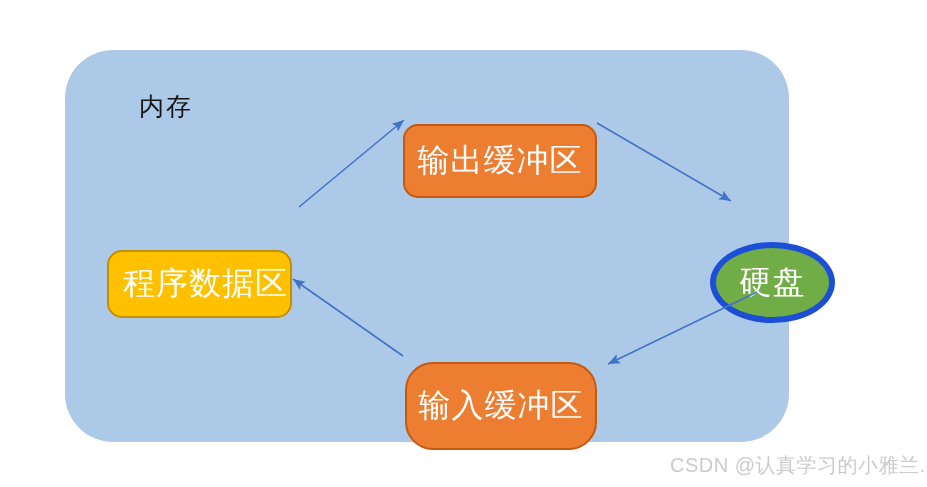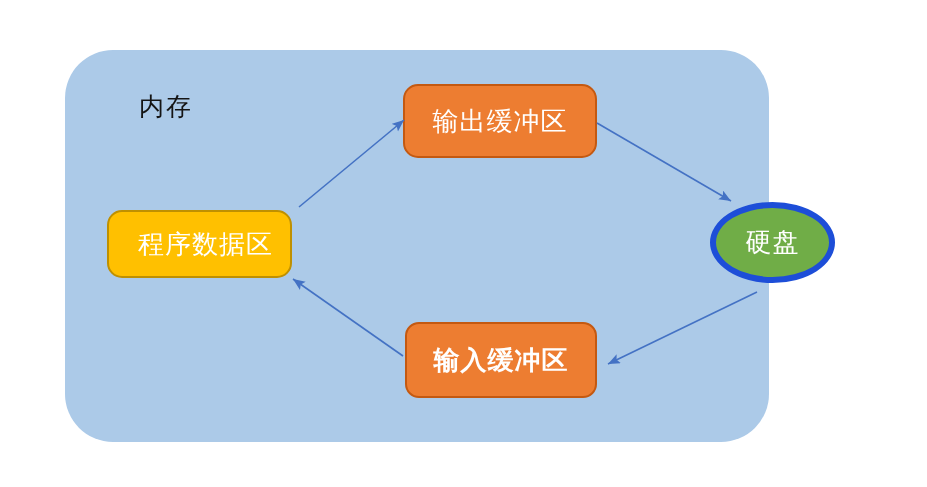--- a/index.html
+++ b/index.html
@@ -16,40 +16,42 @@
     font-family: "Liberation Sans", "DejaVu Sans", sans-serif;
   }
   .memory-container {
     position: absolute;
     left: 65px;
     top: 50px;
     width: 704px;
     height: 392px;
     background: #ACCAE8;
     border-radius: 48px;
+    padding-left: 20px;
   }
   .memory-label {
     position: absolute;
     left: 74px;
     top: 40px;
     font-size: 25px;
     color: #141414;
     letter-spacing: 2px;
     white-space: nowrap;
   }
   .node {
     position: absolute;
     display: flex;
     align-items: center;
     justify-content: center;
     box-sizing: border-box;
     color: #ffffff;
-    font-size: 26px;
+    font-size: 32px;
     letter-spacing: 1px;
     white-space: nowrap;
+    margin-top: 40px;
   }
   .node-output {
     left: 403px;
     top: 84px;
     width: 194px;
     height: 74px;
     background: #ED7D31;
     border: 2px solid #C45911;
     border-radius: 15px;
   }
@@ -60,25 +62,24 @@
     height: 68px;
     background: #FFC000;
     border: 2px solid #BF9000;
     border-radius: 15px;
     padding-left: 12px;
   }
   .node-input {
     left: 405px;
     top: 322px;
     width: 192px;
-    height: 76px;
+    height: 88px;
     background: #ED7D31;
     border: 2px solid #C45911;
-    border-radius: 14px;
-    font-weight: bold;
+    border-radius: 28px;
   }
   .node-disk {
     left: 710px;
     top: 202px;
     width: 125px;
     height: 81px;
     background: #70AD47;
     border: 6px solid #1d4ed8;
     border-radius: 50%;
   }
@@ -134,14 +135,15 @@
       <marker id="arrowhead" markerUnits="userSpaceOnUse" markerWidth="14" markerHeight="12" refX="12" refY="5" orient="auto">
         <path d="M0,0 L12,5 L0,10 L2.5,5 Z" fill="#4472C4"></path>
       </marker>
     </defs>
     <line x1="299" y1="207" x2="404" y2="120" marker-end="url(#arrowhead)"></line>
     <line x1="597" y1="123" x2="731" y2="201" marker-end="url(#arrowhead)"></line>
     <line x1="757" y1="292" x2="608" y2="364" marker-end="url(#arrowhead)"></line>
     <line x1="403" y1="356" x2="293" y2="279" marker-end="url(#arrowhead)"></line>
   </svg>
 
+  <div class="watermark">CSDN @认真学习的小雅兰.</div>
 
 </div>
 
 </body></html>

